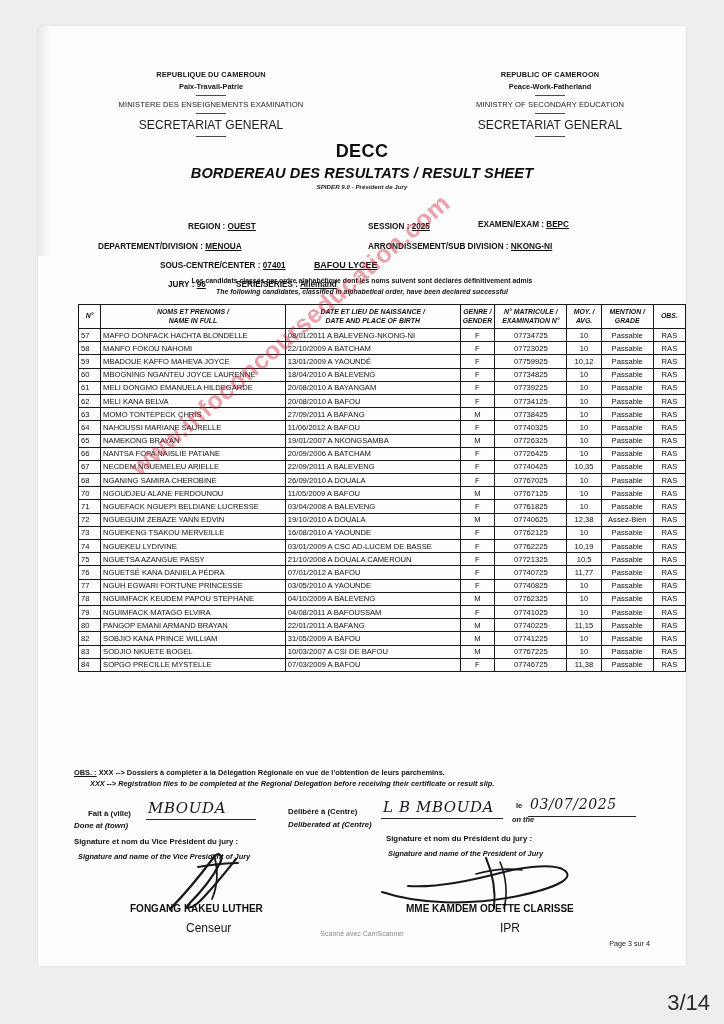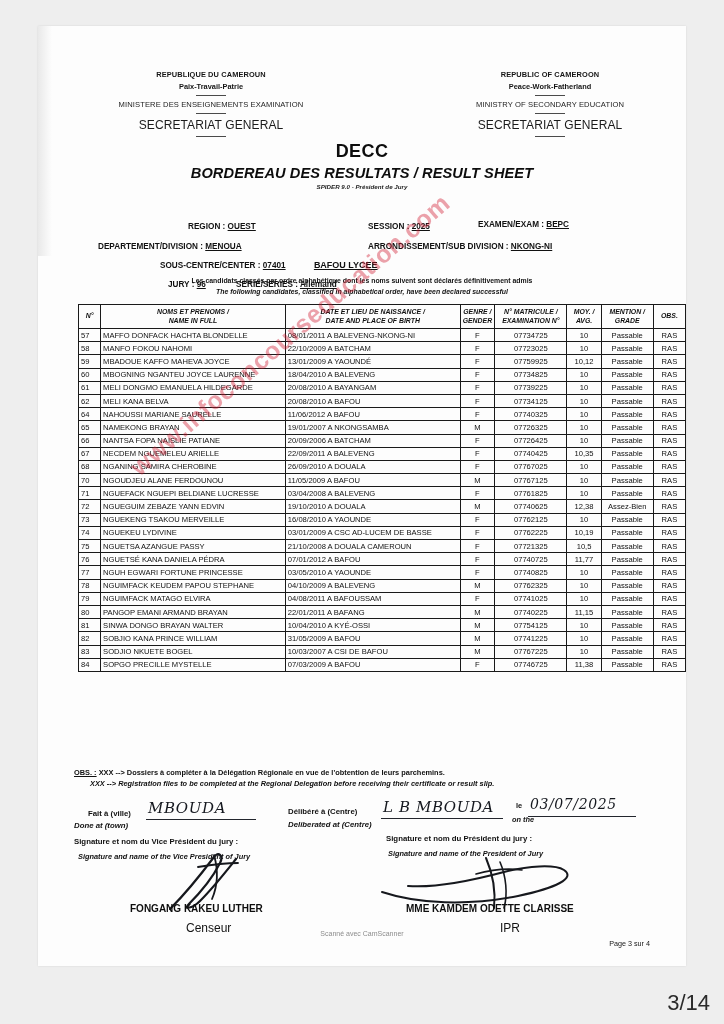--- a/index.html
+++ b/index.html
@@ -306,20 +306,30 @@
             <td class="c-no">62</td>
             <td class="c-name">MELI KANA BELVA</td>
             <td class="c-birth">20/08/2010 A BAFOU</td>
             <td class="c-gender">F</td>
             <td class="c-mat">07734125</td>
             <td class="c-avg">10</td>
             <td class="c-grade">Passable</td>
             <td class="c-obs">RAS</td>
           </tr>
           <tr>
+            <td class="c-no">63</td>
+            <td class="c-name">MOMO TONTEPECK CHRIS</td>
+            <td class="c-birth">27/09/2011 A BAFANG</td>
+            <td class="c-gender">M</td>
+            <td class="c-mat">07738425</td>
+            <td class="c-avg">10</td>
+            <td class="c-grade">Passable</td>
+            <td class="c-obs">RAS</td>
+          </tr>
+          <tr>
             <td class="c-no">64</td>
             <td class="c-name">NAHOUSSI MARIANE SAURELLE</td>
             <td class="c-birth">11/06/2012 A BAFOU</td>
             <td class="c-gender">F</td>
             <td class="c-mat">07740325</td>
             <td class="c-avg">10</td>
             <td class="c-grade">Passable</td>
             <td class="c-obs">RAS</td>
           </tr>
           <tr>
@@ -462,30 +472,20 @@
             <td class="c-grade">Passable</td>
             <td class="c-obs">RAS</td>
           </tr>
           <tr>
             <td class="c-no">80</td>
             <td class="c-name">PANGOP EMANI ARMAND BRAYAN</td>
             <td class="c-birth">22/01/2011 A BAFANG</td>
             <td class="c-gender">M</td>
             <td class="c-mat">07740225</td>
             <td class="c-avg">11,15</td>
-            <td class="c-grade">Passable</td>
-            <td class="c-obs">RAS</td>
-          </tr>
-          <tr>
-            <td class="c-no">81</td>
-            <td class="c-name">SINWA DONGO BRAYAN WALTER</td>
-            <td class="c-birth">10/04/2010 A KYÉ-OSSI</td>
-            <td class="c-gender">M</td>
-            <td class="c-mat">07754125</td>
-            <td class="c-avg">10</td>
             <td class="c-grade">Passable</td>
             <td class="c-obs">RAS</td>
           </tr>
           <tr>
             <td class="c-no">82</td>
             <td class="c-name">SOBJIO KANA PRINCE WILLIAM</td>
             <td class="c-birth">31/05/2009 A BAFOU</td>
             <td class="c-gender">M</td>
             <td class="c-mat">07741225</td>
             <td class="c-avg">10</td>

